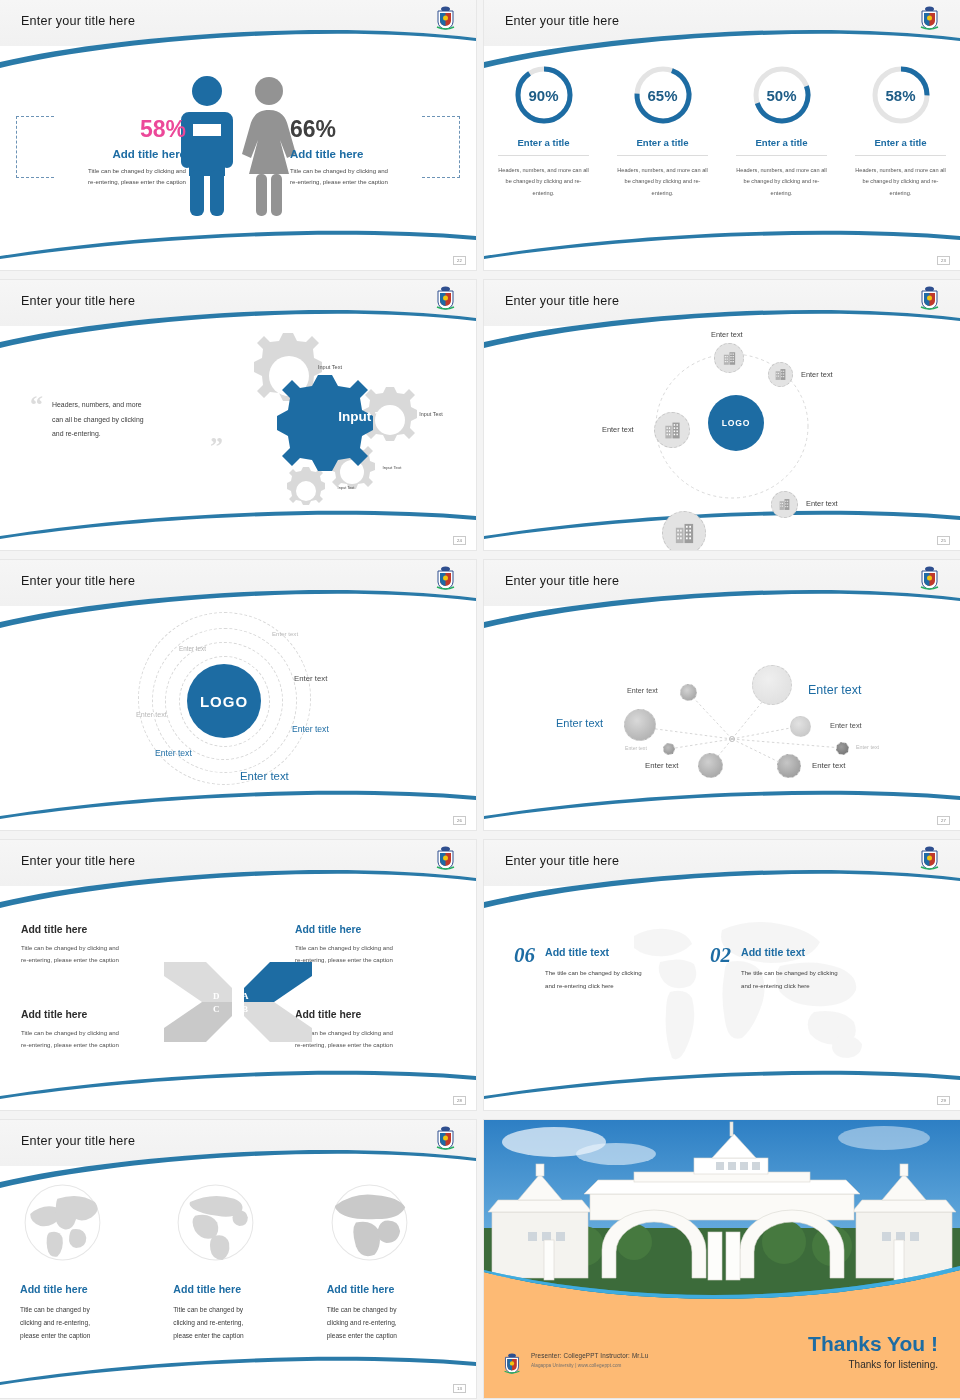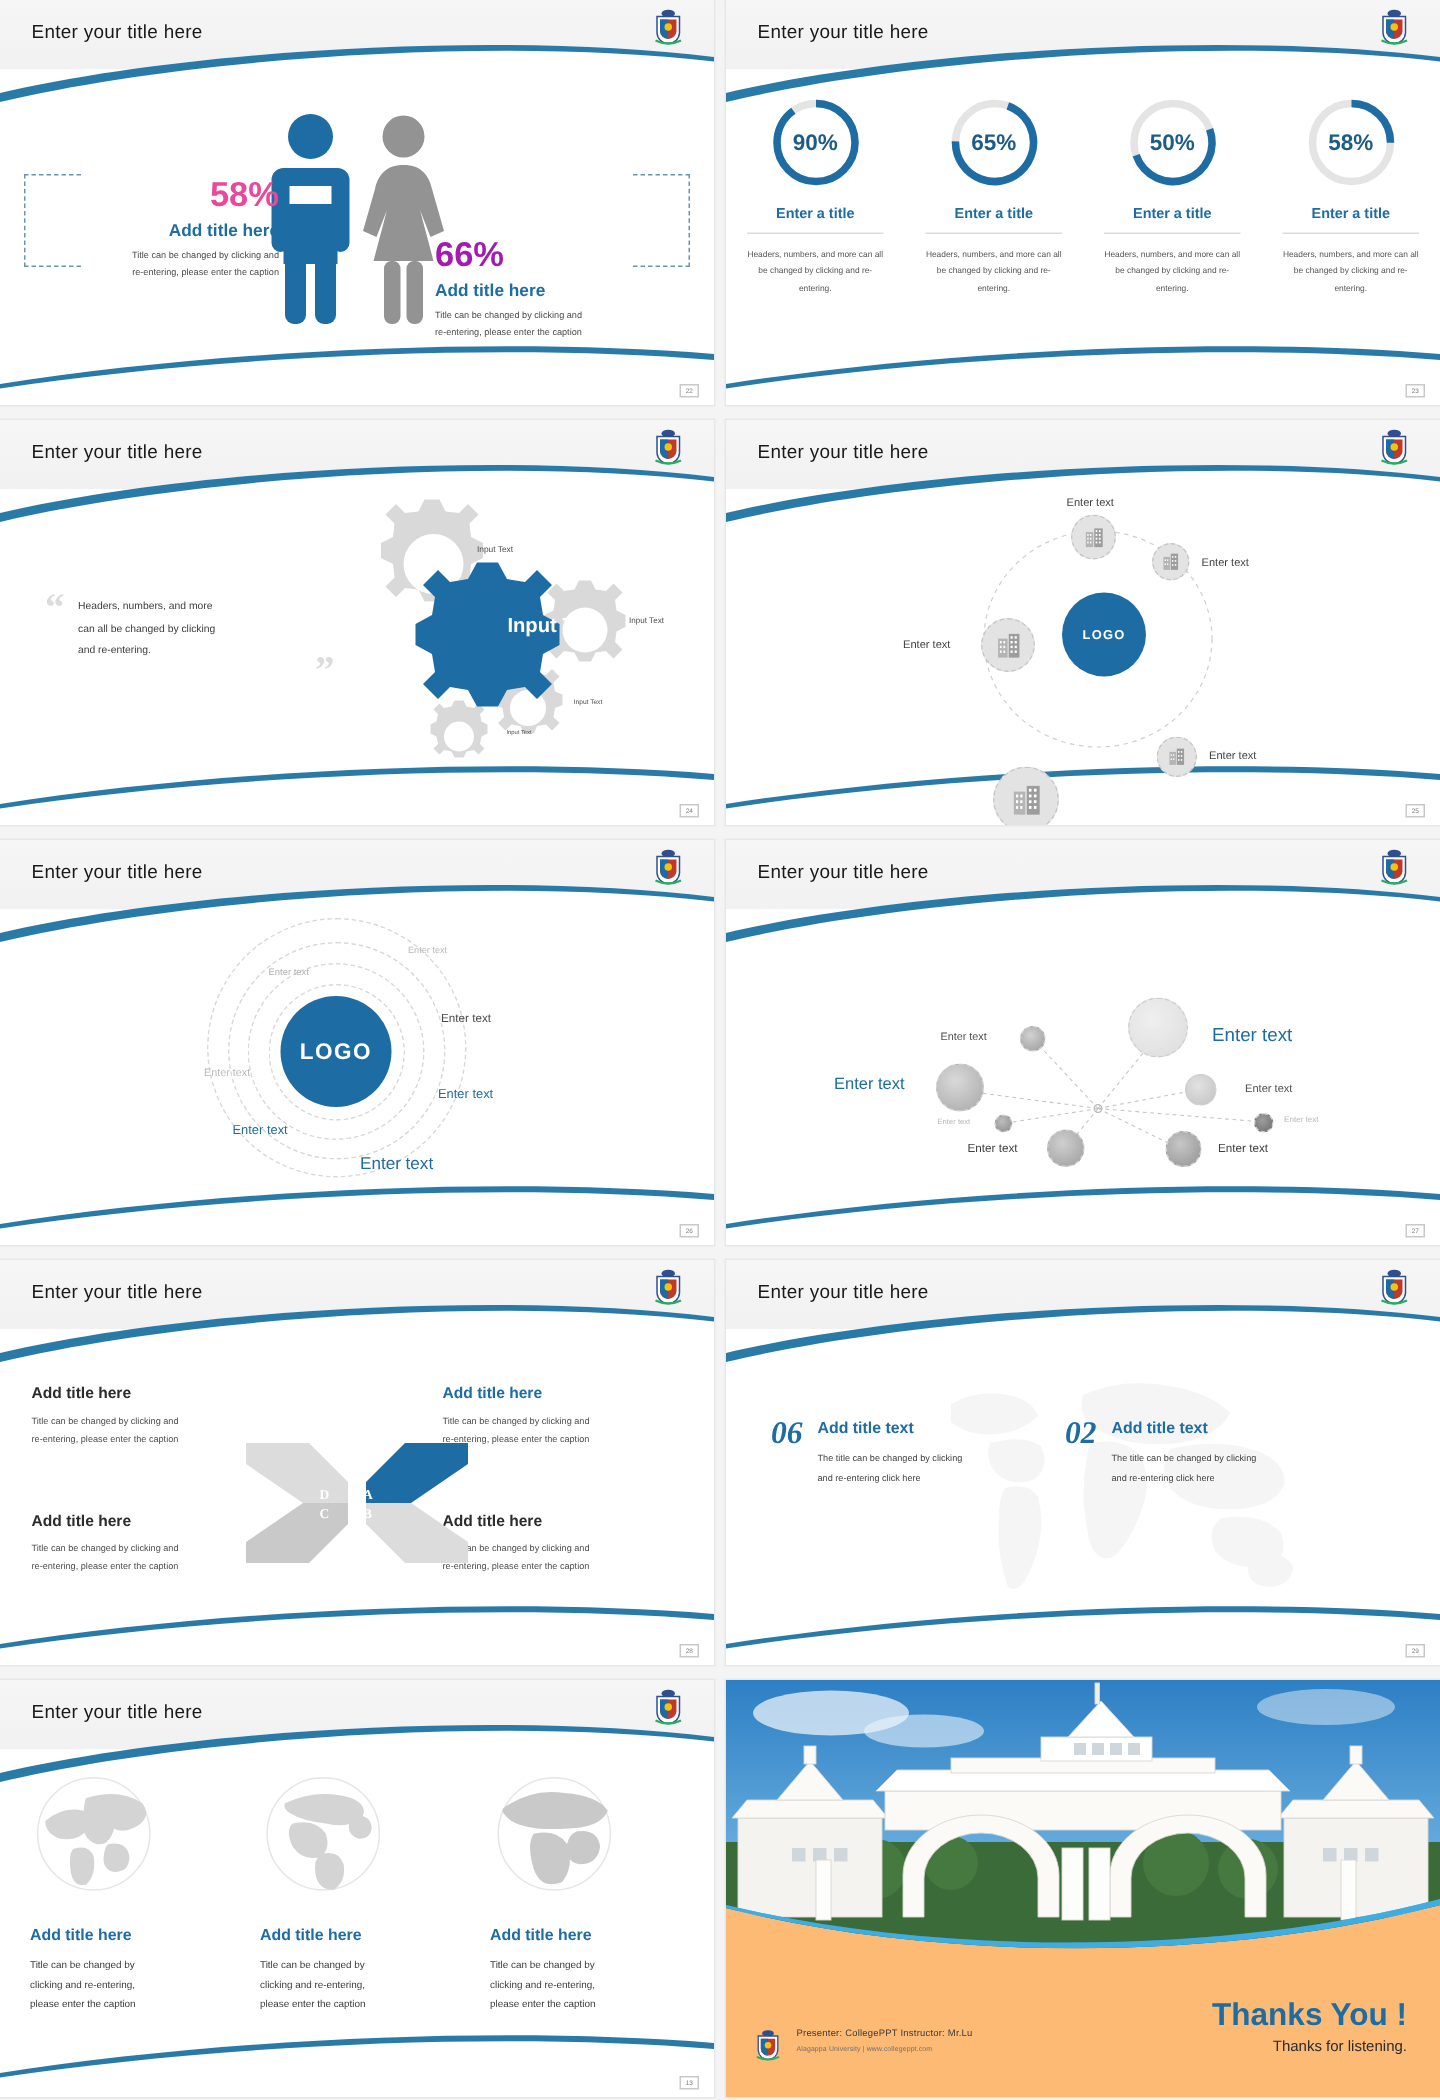--- a/index.html
+++ b/index.html
@@ -44,21 +44,21 @@
   .swoosh{ position:absolute; left:0; top:0; width:100%; height:100%; z-index:3; pointer-events:none;}
   .body{ position:absolute; left:0; top:46px; width:100%; bottom:0; z-index:4; }
 
   
   .s1-fig{ position:absolute; top:28px; left:50%; transform:translateX(-50%); display:flex; gap:6px;}
   .s1-col{ position:absolute; top:72px; width:180px;}
   .s1-col.l{ left:6px; text-align:right;}
   .s1-col.r{ right:6px; text-align:left;}
   .s1-pct{ font-size:23px; font-weight:bold; line-height:1; margin-bottom:7px;}
   .s1-pct.b{ color:#ec4899; }
-  .s1-pct.g{ color:#a21caf;margin-top:40px; }
+  .s1-pct.g{ color:#404040; }
   .s1-h{ font-size:11.5px; font-weight:bold; color:#1d6ca3; margin-bottom:6px;}
   .s1-p{ font-size:6.1px; color:#4a4a4a; line-height:1.75;}
   .s1-br{ position:absolute; top:70px; border:1px dashed #6c93b6; border-right:0; width:38px; height:62px;}
   .s1-br.l{ left:16px; }
   .s1-br.r{ right:16px; border:1px dashed #6c93b6; border-left:0;}
 
   
   .s2-grid{ position:absolute; top:18px; left:0; width:100%; display:flex; }
   .s2-cell{ flex:1; text-align:center; padding:0 14px;}
   .s2-ring{ position:relative; width:62px; height:62px; margin:0 auto 11px;}

